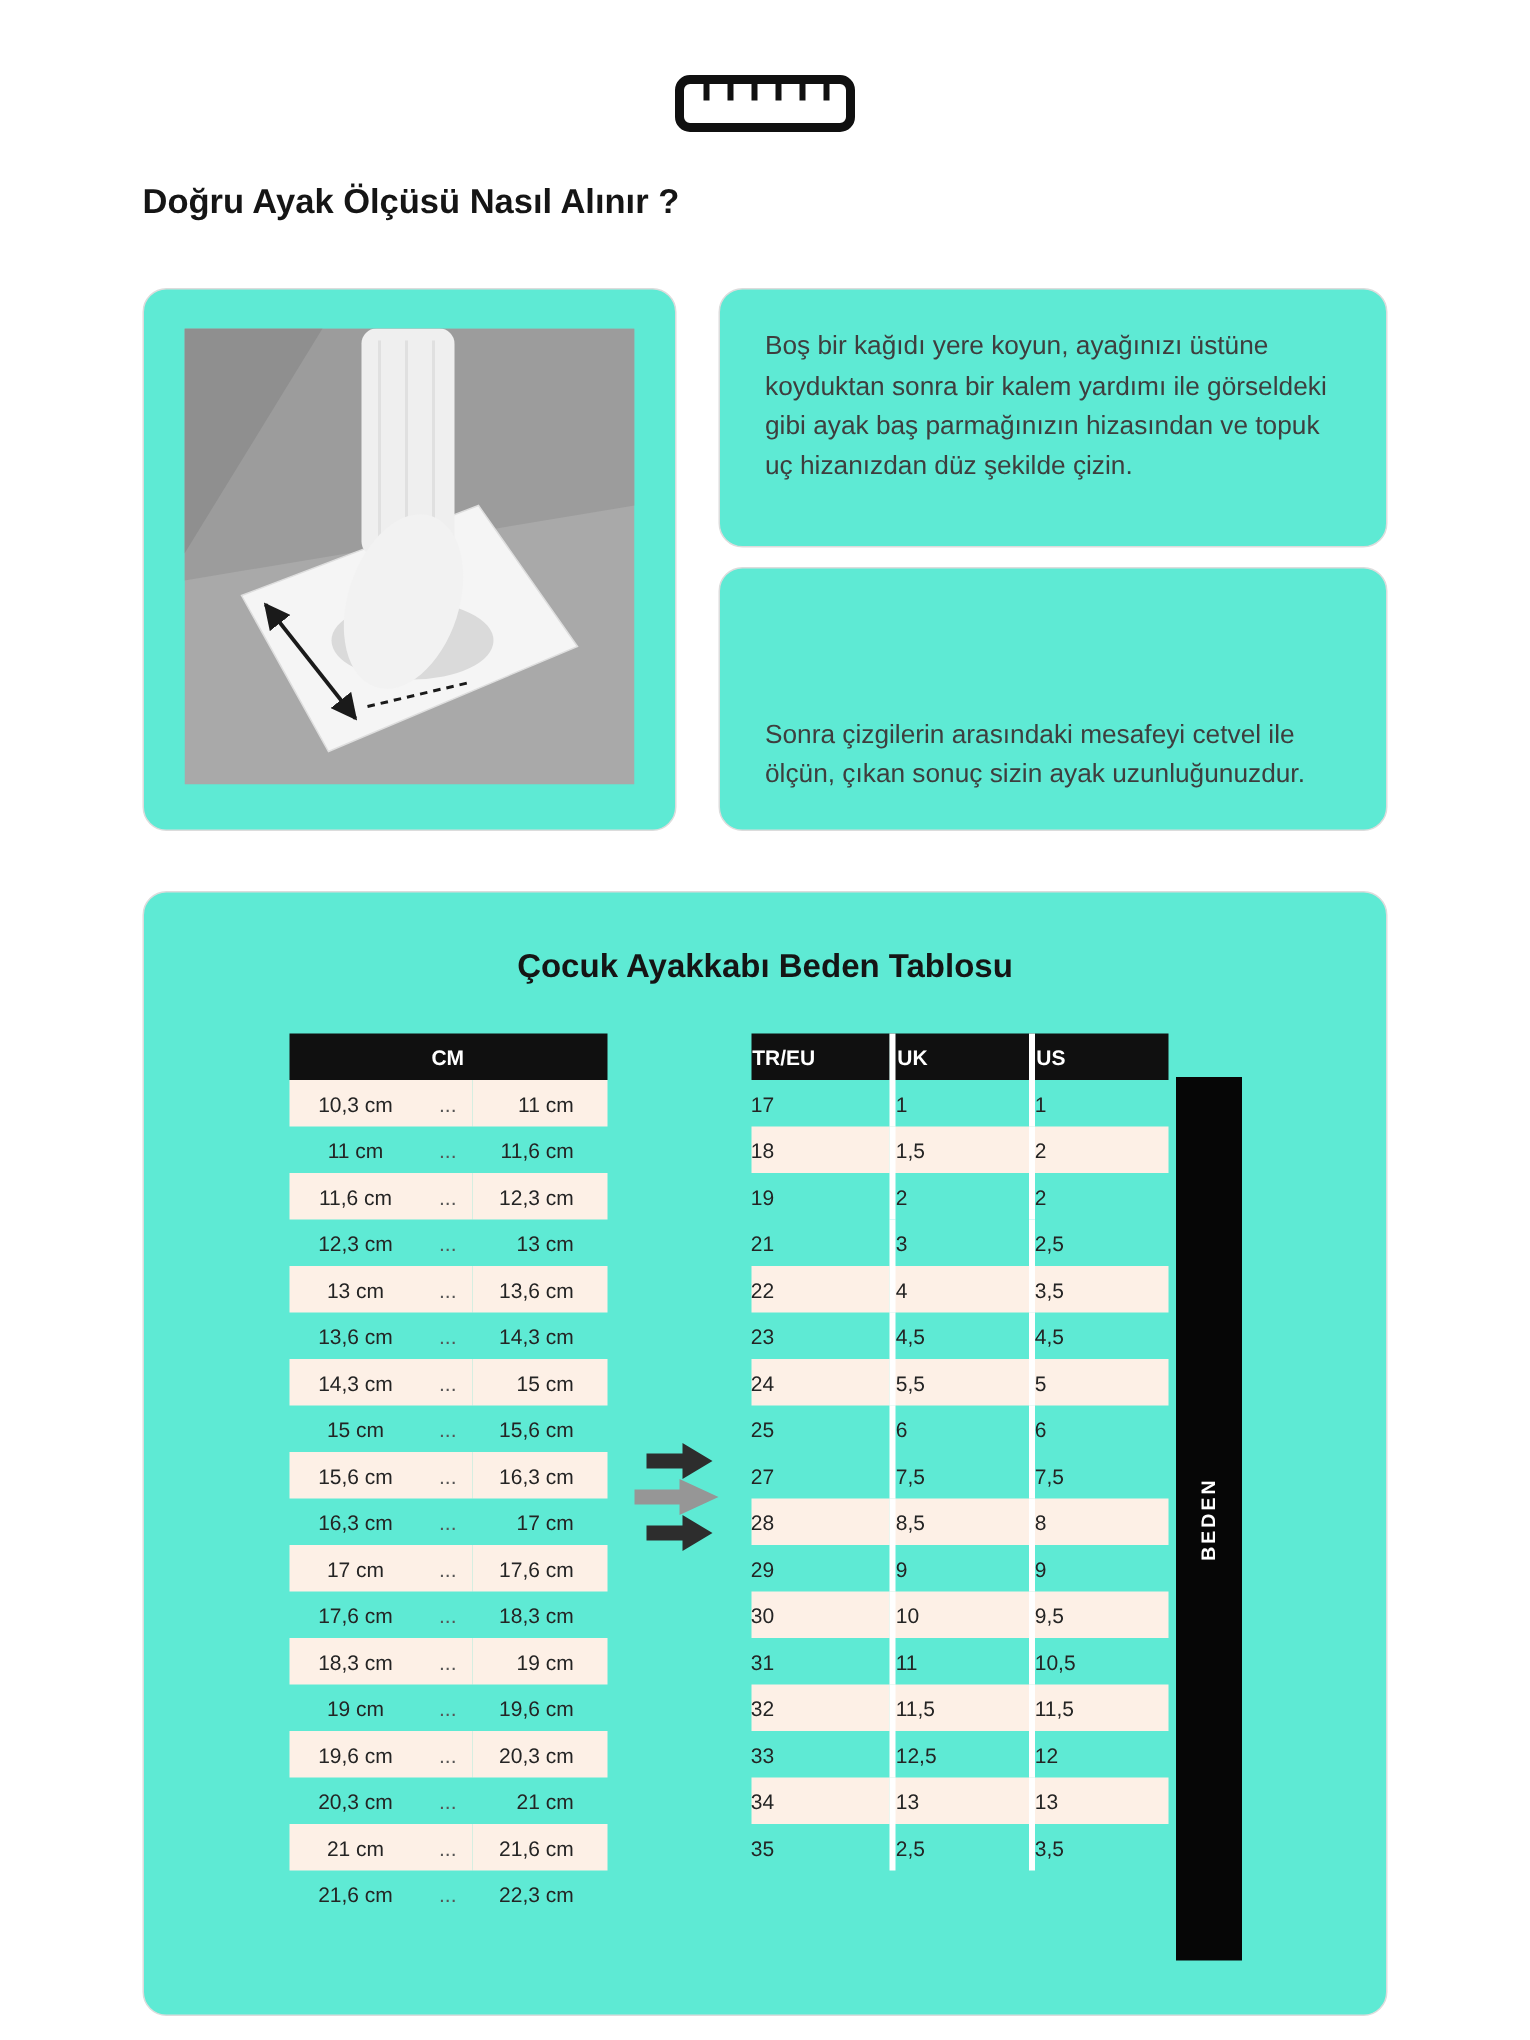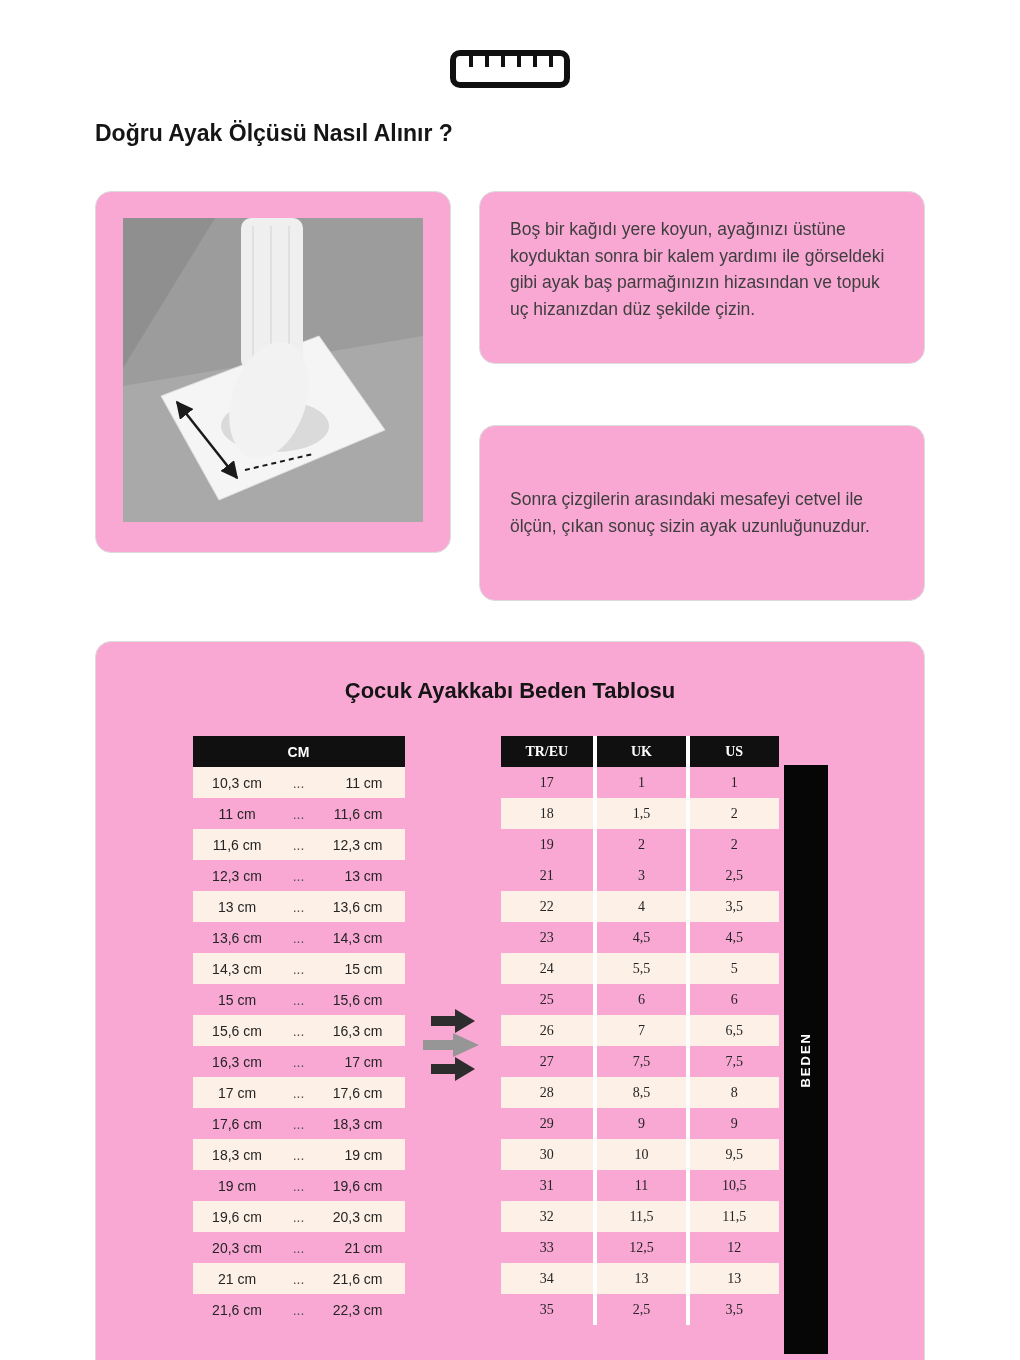--- a/index.html
+++ b/index.html
@@ -7,45 +7,45 @@
     width:1020px;min-height:1360px;margin:0 auto;box-sizing:border-box;
     padding:48px 95px 40px 95px;
     font-family:"Liberation Sans",sans-serif;color:#1f1f1f;
   }
   
   .top-head{text-align:left;}
   .ruler-wrap{display:flex;justify-content:center;margin-bottom:26px;}
   .page-title{font-size:23px;font-weight:bold;margin:0 0 44px 0;color:#151515;}
   
   .instr-row{display:flex;gap:28px;align-items:stretch;}
-  .card{background:#f9a8d4;border:1px solid #dcdcdc;border-radius:16px;box-sizing:border-box;}
+  .card{background:#5eead4;border:1px solid #dcdcdc;border-radius:16px;box-sizing:border-box;}
   .photo-card{width:356px;min-width:356px;height:362px;padding:28px;display:flex;align-items:center;justify-content:center;}
   .instr-col{flex:1;display:flex;flex-direction:column;gap:13px;}
   .text-card{padding:24px 30px;font-size:17.5px;line-height:1.52;color:#3e3e3e;}
   .text-card.first{min-height:173px;}
-  .text-card.second{min-height:176px;display:flex;align-items:center;margin-top:48px;}
+  .text-card.second{min-height:176px;display:flex;align-items:flex-end;}
   .text-card p{margin:0;}
   
   .table-card{margin-top:40px;padding:36px 0 36px 0;}
   .table-title{font-size:22px;font-weight:bold;text-align:center;margin:0 0 32px 0;color:#151515;}
   .tables{display:flex;justify-content:center;align-items:flex-start;}
   table{border-collapse:separate;border-spacing:0;font-size:14px;color:#242424;}
   th{background:#101010;color:#ffffff;font-weight:bold;font-size:14px;height:29px;}
   td{height:31px;padding:0;}
   tr.striped td{background:#fdf0e6;}
   
   .cm-table{width:212px;}
   .cm-table td:nth-child(1){width:42%;text-align:center;}
   .cm-table td:nth-child(2){width:16%;text-align:center;color:#555;}
   .cm-table td:nth-child(3){width:42%;text-align:right;padding-right:22px;}
   
   .arrow-zone{width:96px;align-self:center;display:flex;justify-content:center;align-items:center;}
   
   .size-table{width:278px;}
-  .size-table th,.size-table td{text-align:center;width:33.33%;font-family:Liberation Serif, serif;}
+  .size-table th,.size-table td{text-align:left;width:33.33%;}
   .size-table th + th,.size-table td + td{border-left:4px solid #ffffff;}
   
   .beden-bar{
     width:44px;height:589px;margin-left:5px;margin-top:29px;background:#060606;
     display:flex;align-items:center;justify-content:center;
   }
   .beden-bar span{
     color:#ffffff;font-size:13px;font-weight:bold;letter-spacing:2px;
     writing-mode:vertical-rl;transform:rotate(180deg);
   }
@@ -265,25 +265,20 @@
             <tr class="striped">
               <td>24</td>
               <td>5,5</td>
               <td>5</td>
             </tr>
             <tr>
               <td>25</td>
               <td>6</td>
               <td>6</td>
             </tr>
-            <tr class="striped">
-              <td>26</td>
-              <td>7</td>
-              <td>6,5</td>
-            </tr>
             <tr>
               <td>27</td>
               <td>7,5</td>
               <td>7,5</td>
             </tr>
             <tr class="striped">
               <td>28</td>
               <td>8,5</td>
               <td>8</td>
             </tr>

